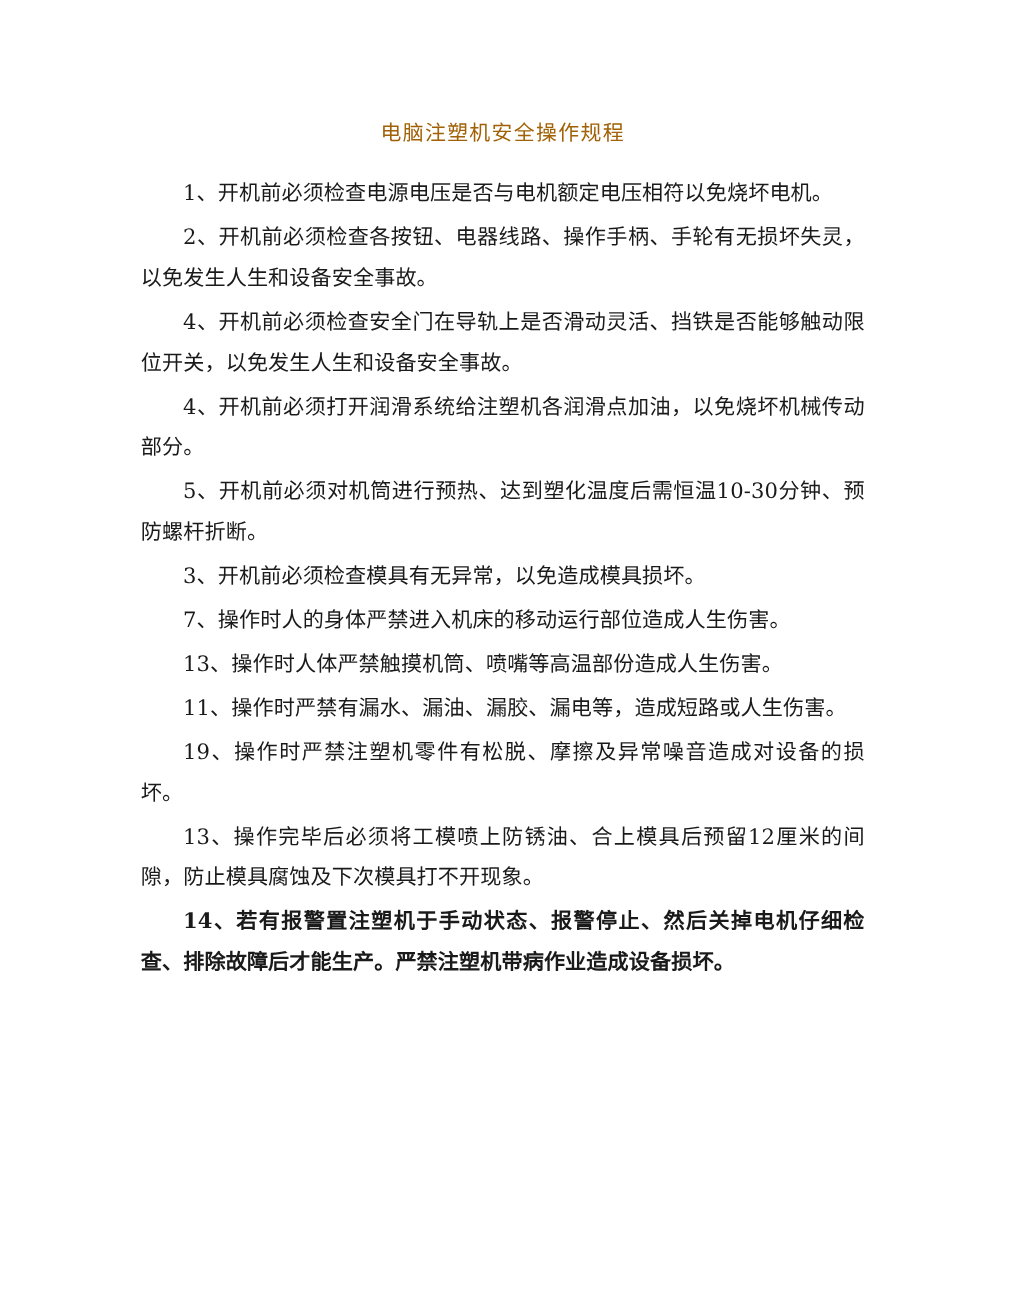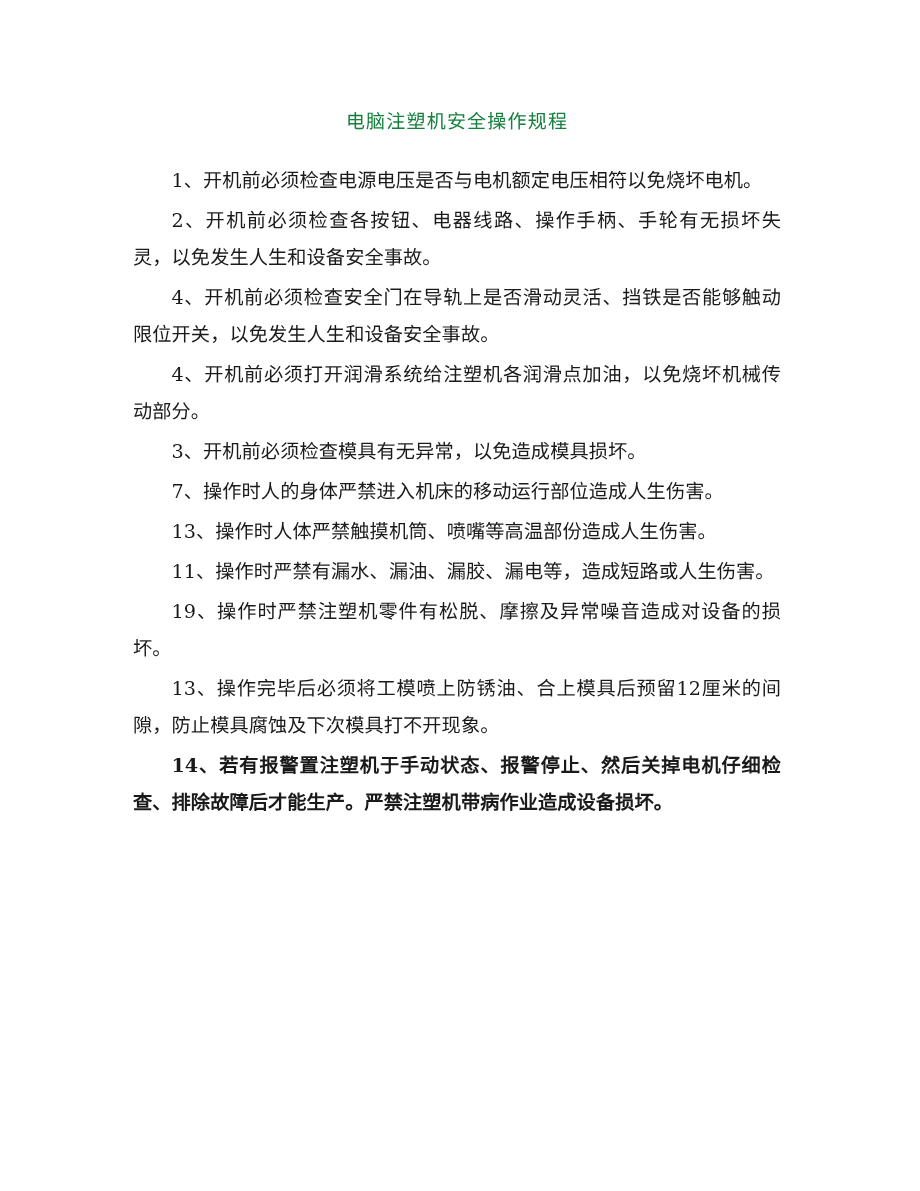--- a/index.html
+++ b/index.html
@@ -32,30 +32,30 @@
     width: 658px;
   }
 
   .doc-title {
     font-size: 19px;
     line-height: 34px;
     text-align: center;
     font-weight: normal;
     margin: 0 0 0 0;
     letter-spacing: 1.2px;
-    color: #15803d;
+    color: #a16207;
     font-family: "DejaVu Serif", "Liberation Serif", serif;
   }
 
   .title-spacer {
     height: 19px;
   }
 
   .para-list {
-    margin: 5px;
+    margin: 0;
     padding: 0;
     list-style: none;
   }
 
   .para {
     font-size: 19.2px;
     line-height: 37px;
     text-align: justify;
     text-justify: inter-ideograph;
     text-indent: 2em;
@@ -78,20 +78,21 @@
 
     <h1 class="doc-title">电脑注塑机安全操作规程</h1>
 
     <div class="title-spacer"></div>
 
     <div class="para-list">
       <p class="para">1、开机前必须检查电源电压是否与电机额定电压相符以免烧坏电机。</p>
       <p class="para">2、开机前必须检查各按钮、电器线路、操作手柄、手轮有无损坏失灵，以免发生人生和设备安全事故。</p>
       <p class="para">4、开机前必须检查安全门在导轨上是否滑动灵活、挡铁是否能够触动限位开关，以免发生人生和设备安全事故。</p>
       <p class="para">4、开机前必须打开润滑系统给注塑机各润滑点加油，以免烧坏机械传动部分。</p>
+      <p class="para">5、开机前必须对机筒进行预热、达到塑化温度后需恒温10-30分钟、预防螺杆折断。</p>
       <p class="para">3、开机前必须检查模具有无异常，以免造成模具损坏。</p>
       <p class="para">7、操作时人的身体严禁进入机床的移动运行部位造成人生伤害。</p>
       <p class="para">13、操作时人体严禁触摸机筒、喷嘴等高温部份造成人生伤害。</p>
       <p class="para">11、操作时严禁有漏水、漏油、漏胶、漏电等，造成短路或人生伤害。</p>
       <p class="para">19、操作时严禁注塑机零件有松脱、摩擦及异常噪音造成对设备的损坏。</p>
       <p class="para">13、操作完毕后必须将工模喷上防锈油、合上模具后预留12厘米的间隙，防止模具腐蚀及下次模具打不开现象。</p>
       <p class="para">14、若有报警置注塑机于手动状态、报警停止、然后关掉电机仔细检查、排除故障后才能生产。严禁注塑机带病作业造成设备损坏。</p>
     </div>
 
   </div>

